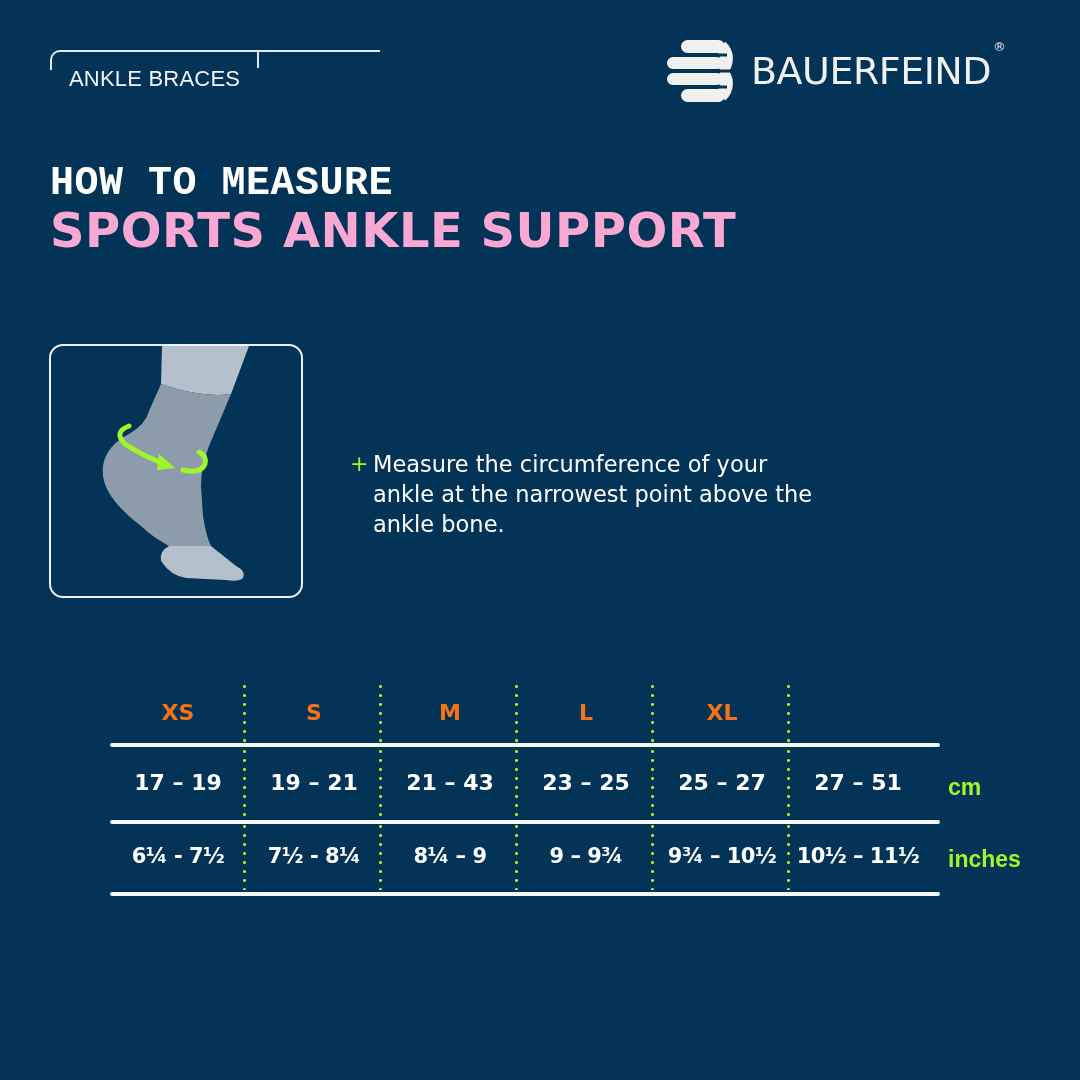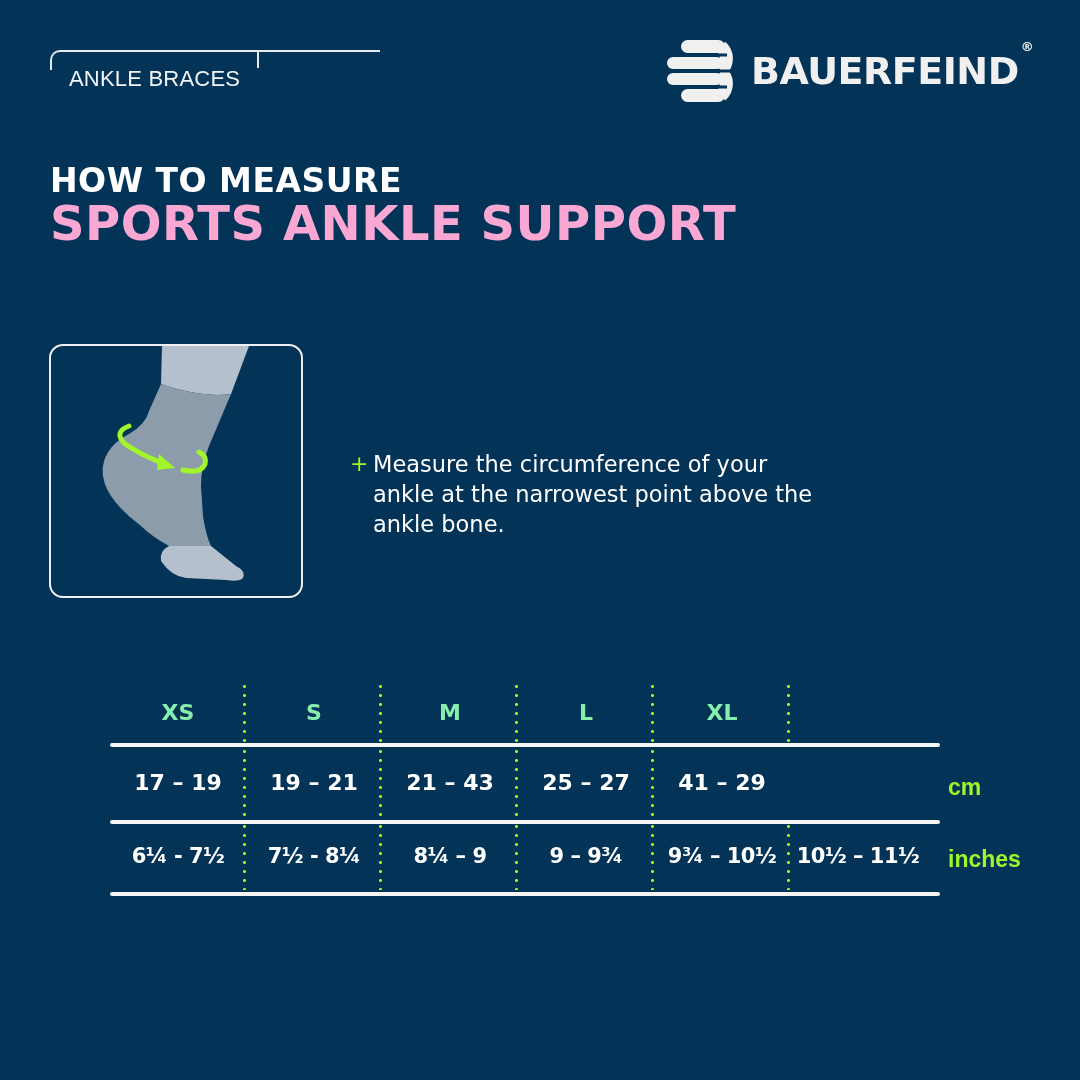--- a/index.html
+++ b/index.html
@@ -62,21 +62,21 @@
       left: 665px;
       top: 38px;
       height: 65px;
       display: flex;
       align-items: center;
     }
     .brand svg { display: block; }
     .brand .wordmark {
       margin-left: 6px;
       font-family: "DejaVu Sans", sans-serif;
-      font-weight: bold;
+      font-weight: normal;
       font-size: 38px;
       letter-spacing: -0.5px;
       color: #f0f0f0;
       line-height: 1;
     }
     .brand .reg {
       font-size: 13px;
       vertical-align: top;
       margin-left: 2px;
       position: relative;
@@ -86,24 +86,25 @@
     
     .headline {
       position: absolute;
       left: 50px;
       top: 164px;
       font-family: "DejaVu Sans", sans-serif;
       font-weight: bold;
       line-height: 1;
     }
     .headline .line1 {
-      font-size: 33px;
+      font-size: 40px;
       color: #ffffff;
       letter-spacing: 0.5px;
       display: block;
+      font-family: Liberation Mono, monospace;
     }
     .headline .line2 {
       font-size: 48px;
       color: #f9a8d4;
       letter-spacing: 0.5px;
       display: block;
       margin-top: 2px;
     }
 
     
@@ -163,21 +164,21 @@
       justify-content: center;
       font-family: "DejaVu Sans", sans-serif;
       font-weight: bold;
       font-size: 22px;
       color: #ffffff;
       white-space: nowrap;
       position: relative;
     }
     .cell:first-child { width: 136px; }
     .row.header .cell {
-      color: #86efac;
+      color: #f97316;
       font-size: 22px;
       padding-top: 0px;
       text-align: right;
     }
     .row.inches .cell { font-size: 21px; letter-spacing: -0.5px; }
     .cell.sep::after {
       content: "";
       position: absolute;
       right: 0;
       top: 2px;
@@ -266,22 +267,23 @@
       <div class="cell sep">M</div>
       <div class="cell sep">L</div>
       <div class="cell sep">XL</div>
     </div>
     <div class="hline" style="top:63px;"></div>
 
     <div class="row cm">
       <div class="cell sep">17 – 19</div>
       <div class="cell sep">19 – 21</div>
       <div class="cell sep">21 – 43</div>
+      <div class="cell sep">23 – 25</div>
       <div class="cell sep">25 – 27</div>
-      <div class="cell">41 – 29</div>
+      <div class="cell">27 – 51</div>
     </div>
     <div class="unit-label" style="top:94px;">cm</div>
     <div class="hline" style="top:140px;"></div>
 
     <div class="row inches">
       <div class="cell sep">6¼ - 7½</div>
       <div class="cell sep">7½ - 8¼</div>
       <div class="cell sep">8¼ – 9</div>
       <div class="cell sep">9 – 9¾</div>
       <div class="cell sep">9¾ – 10½</div>

